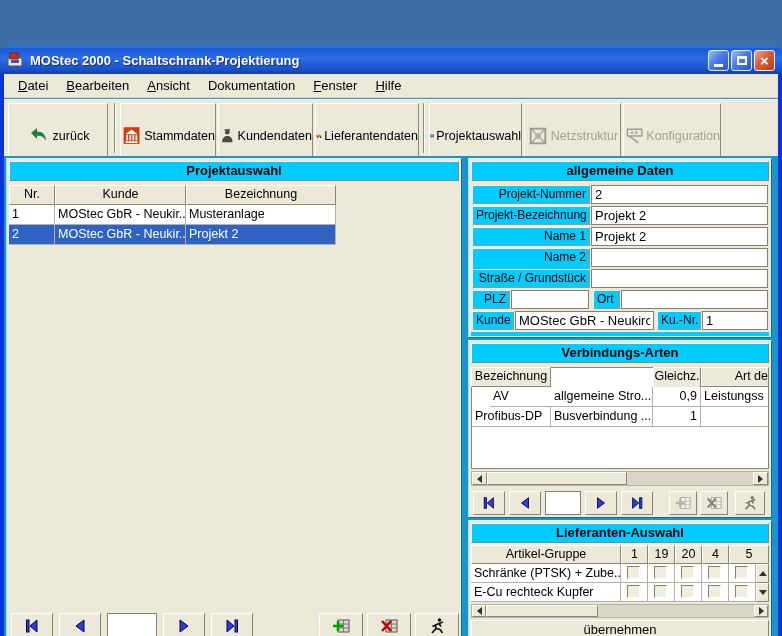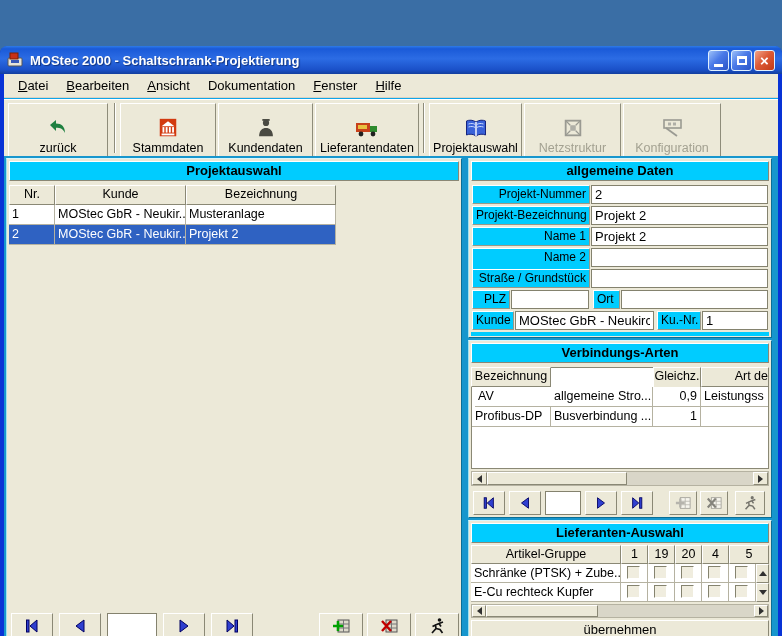--- a/index.html
+++ b/index.html
@@ -29,21 +29,21 @@
   .menubar { position:absolute; left:0; top:28px; width:774px; height:24px; background:#ECE9D8;
              display:flex; align-items:center; padding-left:5px; border-bottom:1px solid #D8D4C4; }
   .mi { font-size:13px; color:#000; padding:10px 9px; white-space:nowrap; }
   .mi u { text-decoration:underline; }
 
   
   .toolbar { position:absolute; left:0; top:53px; width:774px; height:57px; background:#ECE9D8;
              border-top:1px solid #fff; }
   .tbtn { position:absolute; top:3px; height:66px; background:#ECE9D8;
           border:1px solid; border-color:#FFFFFF #8E8C7A #8E8C7A #FFFFFF;
-          display:flex; flex-direction:column; align-items:center; justify-content:center; gap:2px; }
+          display:flex; flex-direction:row; align-items:center; justify-content:center; gap:2px; }
   .tbtn .lbl { font-size:12.5px; color:#000; white-space:nowrap; }
   .tbtn.disabled .lbl { color:#A3A191; }
   .tsep { position:absolute; top:3px; height:50px; width:2px;
           border-left:1px solid #8E8C7A; border-right:1px solid #FFFFFF; }
 
   
   .client { position:absolute; left:0; top:110px; width:774px; height:490px; background:#1796CD; }
   .panel { position:absolute; background:#ECE9D8; border:1px solid;
            border-color:#D7F6FD #0B6E96 #0B6E96 #9FE2F2; }
   .cyanbar { position:absolute; background:#00CCFF; color:#000; font-weight:bold; font-size:13px;
@@ -271,21 +271,21 @@
       <div style="position:absolute;left:2px;top:173px;width:298px;height:4px;background:#00CCFF;"></div>
     </div>
 
     <div class="panel" style="left:464px;top:184px;width:304px;height:178px;">
       <div class="cyanbar" style="left:2px;top:2px;width:298px;height:20px;">Verbindungs-Arten</div>
       <div class="gridbox" style="left:2px;top:26px;width:298px;height:102px;"></div>
       <div class="ghead" style="left:2px;top:26px;width:80px;height:20px;">Bezeichnung</div>
       <div class="ghead" style="left:184px;top:26px;width:48px;height:28px;">Gleichz.</div>
       <div class="ghead num" style="left:232px;top:26px;width:68px;height:20px;text-align:right;">Art de</div>
       <div>
-        <div class="gcell" style="left:6px;top:46px;width:79px;height:20px;">AV</div>
+        <div class="gcell" style="left:21px;top:46px;width:79px;height:20px;">AV</div>
         <div class="gcell" style="left:82px;top:46px;width:102px;height:20px;">allgemeine Stro...</div>
         <div class="gcell num" style="left:184px;top:46px;width:48px;height:20px;">0,9</div>
         <div class="gcell" style="left:232px;top:46px;width:67px;height:20px;border-right:none;">Leistungss</div>
       </div>
       <div>
         <div class="gcell" style="left:3px;top:66px;width:79px;height:20px;">Profibus-DP</div>
         <div class="gcell" style="left:82px;top:66px;width:102px;height:20px;">Busverbindung ...</div>
         <div class="gcell num" style="left:184px;top:66px;width:48px;height:20px;">1</div>
         <div class="gcell" style="left:232px;top:66px;width:67px;height:20px;border-right:none;"></div>
       </div>

